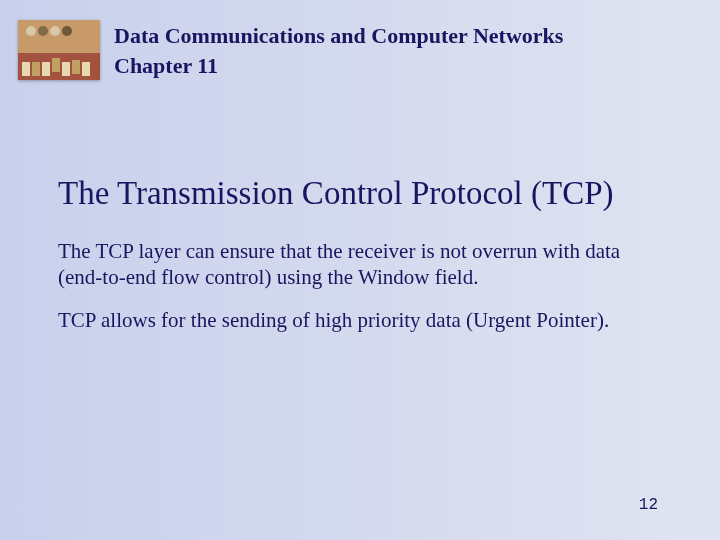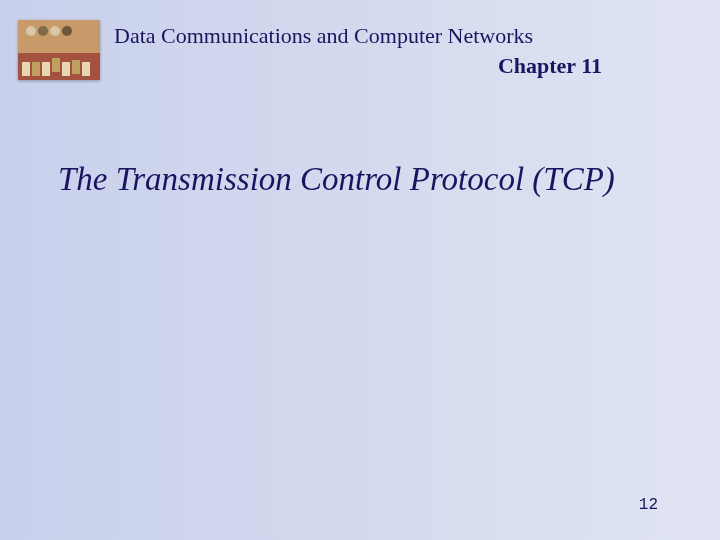--- a/index.html
+++ b/index.html
@@ -16,27 +16,27 @@
     position: relative;
   }
   .header {
     position: absolute;
     top: 22px;
     left: 114px;
     right: 40px;
   }
   .header-title {
     font-size: 22px;
-    font-weight: normal;
+    font-weight: bold;
     line-height: 1.3;
   }
   .header-chapter {
     font-size: 22px;
     font-weight: bold;
-    text-align: right;
+    text-align: left;
     margin-right: 78px;
     margin-top: 2px;
   }
   .thumb {
     position: absolute;
     top: 20px;
     left: 18px;
     width: 82px;
     height: 60px;
     background: linear-gradient(#c89a6a 0%, #c89a6a 55%, #a35240 55%, #a35240 100%);
@@ -55,24 +55,23 @@
     content: "";
     position: absolute;
     bottom: 4px; left: 4px;
     width: 8px; height: 14px;
     background: #e8d8b0;
     box-shadow: 10px 0 0 #c0a060, 20px 0 0 #e8d8b0, 30px -4px 0 #c0a060,
                 40px 0 0 #e8d8b0, 50px -2px 0 #c0a060, 60px 0 0 #e8d8b0;
   }
   .content {
     position: absolute;
-    top: 160px;
+    top: 174px;
     left: 58px;
     right: 58px;
-    font-style: italic;
   }
   .slide-title {
     font-size: 33px;
     font-weight: normal;
     line-height: 1.18;
     margin-bottom: 26px;
   }
   .para {
     font-size: 21px;
     line-height: 1.22;
@@ -91,15 +90,17 @@
 
 <div class="thumb"></div>
 
 <div class="header">
   <div class="header-title">Data Communications and Computer Networks</div>
   <div class="header-chapter">Chapter 11</div>
 </div>
 
 <div class="content">
   <div class="slide-title">The Transmission Control Protocol (TCP)</div>
+  <div class="para">The TCP layer can ensure that the receiver is not overrun with data (end-to-end flow control) using the Window field.</div>
+  <div class="para">TCP allows for the sending of high priority data (Urgent Pointer).</div>
 </div>
 
 <div class="page-num">12</div>
 
 </body></html>

